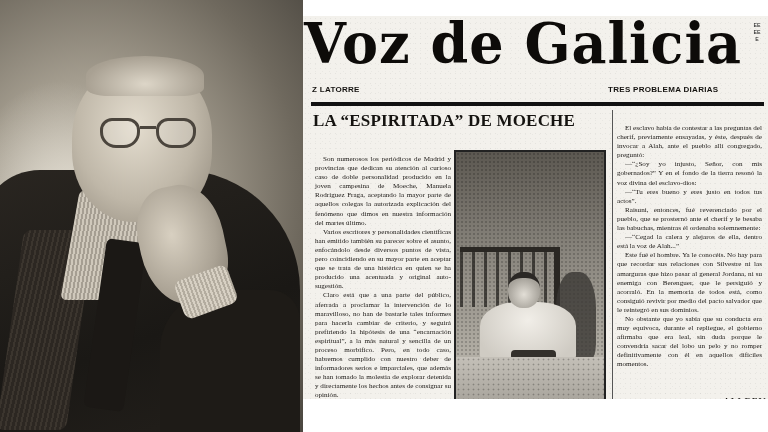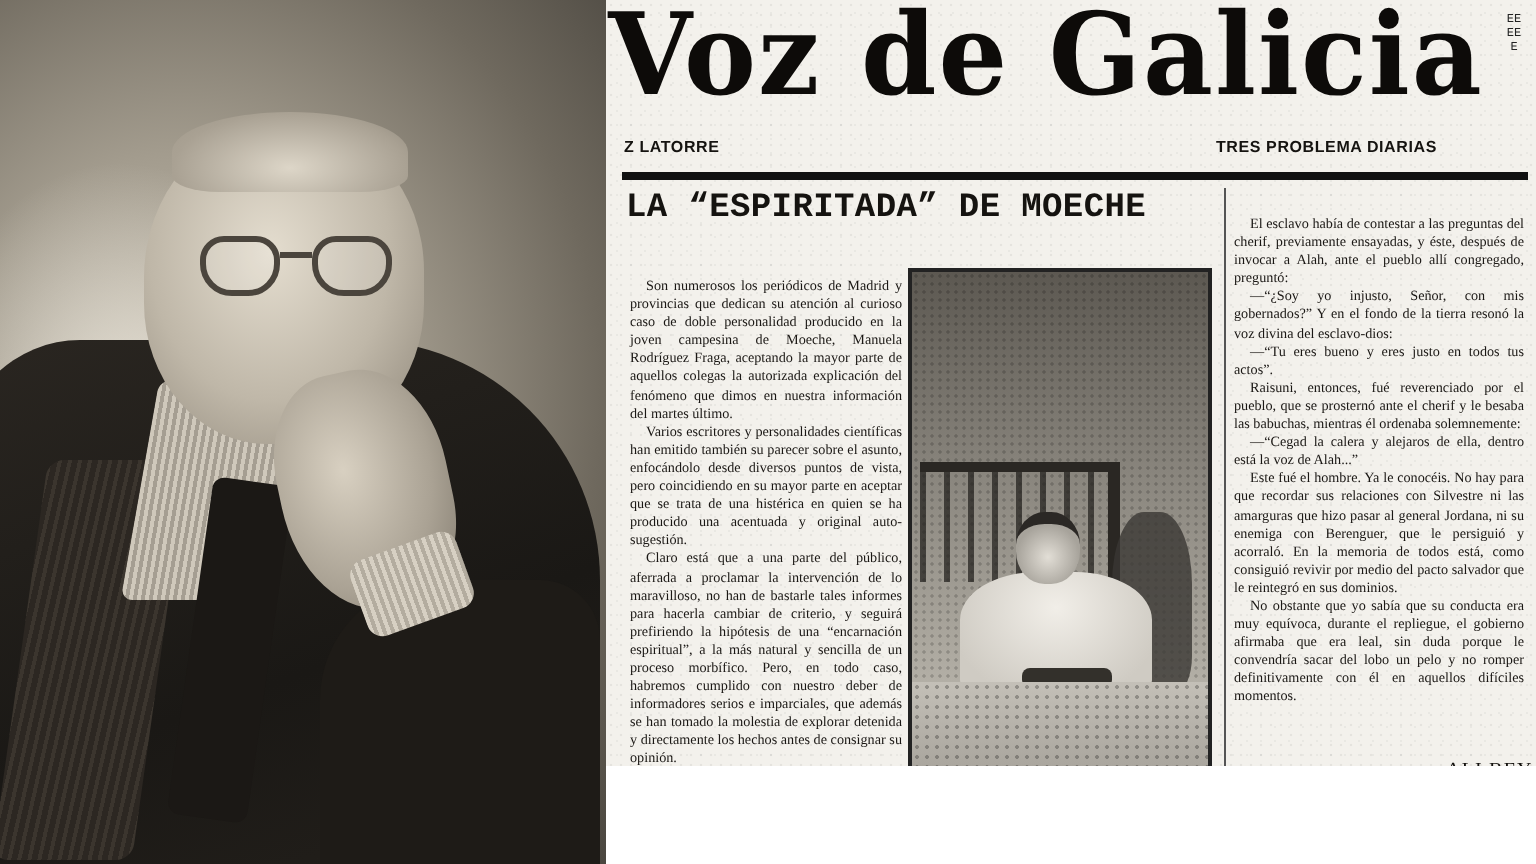--- a/index.html
+++ b/index.html
@@ -72,21 +72,21 @@
     background: repeating-linear-gradient(90deg, #d7d0c3 0 2px, #b3ac9f 2px 4px);
     border-radius: 8px; transform: rotate(-20deg);
   }
   .portrait .sleeve {
     position: absolute; left: 160px; top: 290px; width: 140px; height: 150px;
     background: #1e1b17; border-radius: 60px 30px 0 0;
   }
 
   
   .paper {
-    position: absolute; left: 303px; top: 0; width: 465px; height: 383px;
+    position: absolute; left: 303px; top: 16px; width: 465px; height: 383px;
     background: #f3f1ec; overflow: hidden;
     color: #151310;
   }
   .paper::before {
     content: ""; position: absolute; inset: 0;
     background-image:
       radial-gradient(rgba(0,0,0,0.06) 0.6px, transparent 0.8px),
       radial-gradient(rgba(0,0,0,0.04) 0.6px, transparent 0.8px);
     background-size: 5px 5px, 7px 7px; background-position: 0 0, 2px 3px;
     pointer-events: none;
@@ -107,21 +107,21 @@
     font-size: 8px; font-weight: bold; letter-spacing: 0.3px;
   }
   .subline.left { left: 9px; }
   .subline.right { left: 305px; }
   .rule-top {
     position: absolute; left: 8px; right: 4px; top: 86px; height: 4px; background: #111;
   }
 
   .headline {
     position: absolute; left: 10px; top: 95px; width: 300px;
-    font-family: Liberation Mono, monospace; font-weight: bold; font-size: 17px;
+    font-family: Liberation Serif, serif; font-weight: bold; font-size: 17px;
     letter-spacing: 0.2px; white-space: nowrap;
   }
   .col {
     position: absolute; font-family: "Liberation Serif", serif; font-size: 7.1px;
     line-height: 9.1px; text-align: justify; color: #1a1714; margin-top: 12px;
   }
   .col p { text-indent: 8px; }
   .col-left { left: 12px; top: 127px; width: 136px; }
   .col-right { left: 314px; top: 96px; width: 145px; }
   .col-divider {

